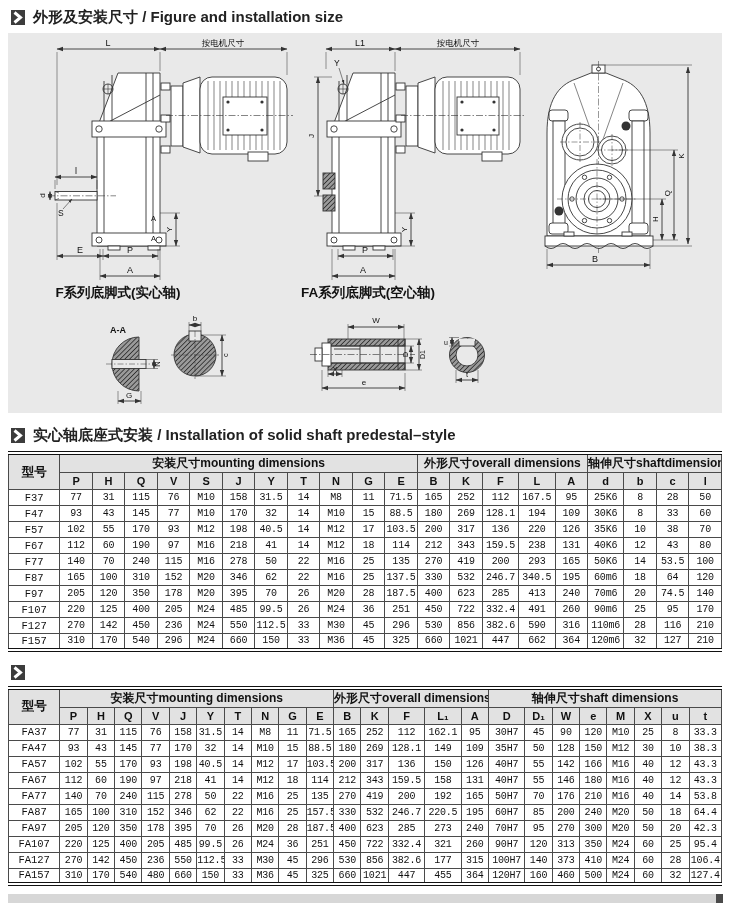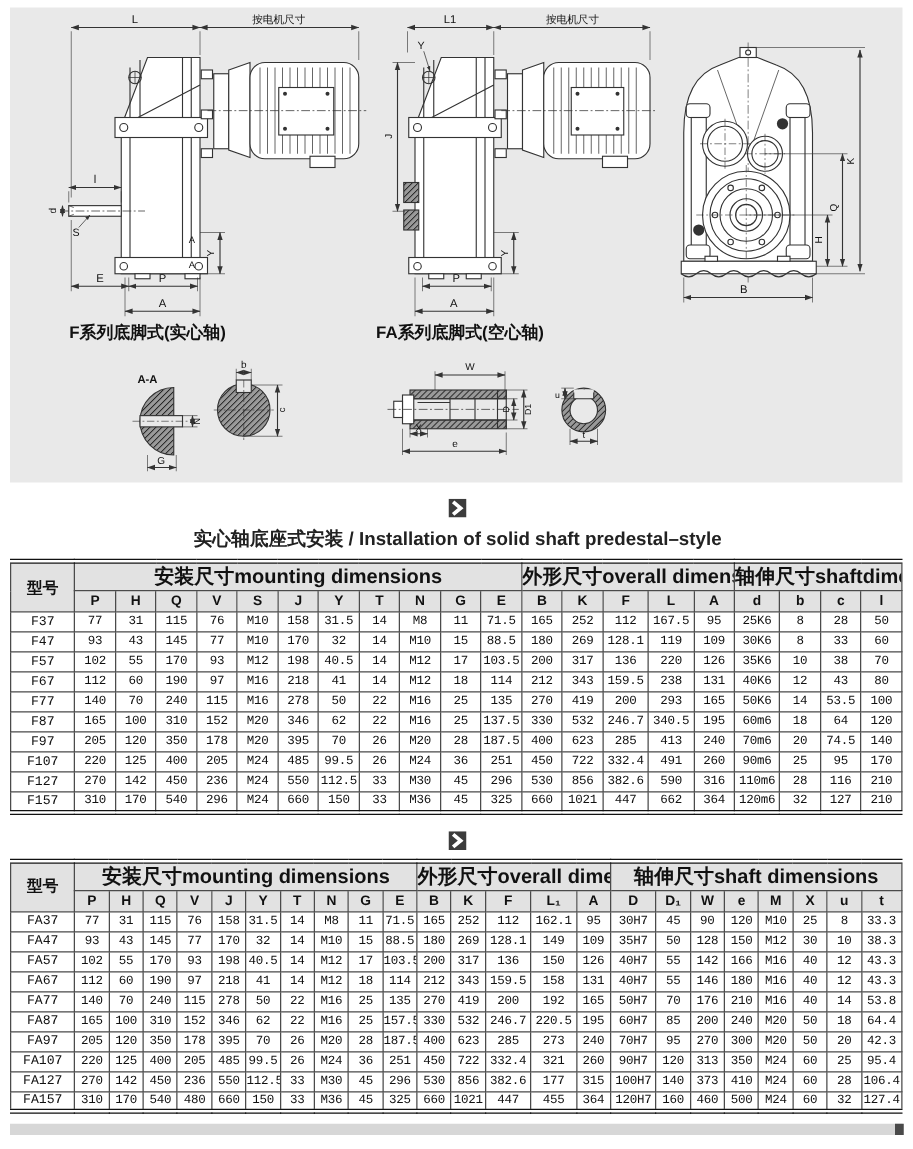--- a/index.html
+++ b/index.html
@@ -1,39 +1,48 @@
 <!DOCTYPE html>
 <html><head>
 <meta charset="utf-8">
 <style>
   html,body{margin:0;padding:0;background:#fff;}
   body{width:730px;height:919px;overflow:hidden;font-family:"Liberation Sans",sans-serif;color:#111;}
   .wrap{padding:6px 8px 0 8px;}
   .sec-title{display:flex;align-items:center;gap:7px;font-weight:bold;font-size:15px;color:#222;margin:2px 0 6px 2px;}
-  .sec-title.mid{margin-top:13px;flex-direction:column;}
+  .sec-title.mid{margin-top:13px;}
   .chev{width:16px;height:15px;display:inline-block;flex:0 0 16px;}
   .figure-box{position:relative;width:714px;height:380px;background:#e9e9e9;margin-bottom:4px;}
   .figure-box svg{display:block;}
   .figure-box svg text{fill:#111;stroke:none;font-family:"Liberation Sans",sans-serif;}
   table.dim{width:714px;border-collapse:collapse;table-layout:fixed;border-top:4px double #111;border-bottom:4px double #111;margin-bottom:2px;}
   table.dim th,table.dim td{border:1px solid #4a4a4a;text-align:center;vertical-align:middle;padding:0;white-space:nowrap;overflow:hidden;}
-  table.dim thead th{background:#e2e2e2;font-weight:bold;font-size:16px;height:17px;}
+  table.dim thead th{background:#e2e2e2;font-weight:bold;font-size:12px;height:17px;}
   table.dim thead tr.letters th{font-size:11px;height:16px;}
   table.dim thead th.model-col{font-size:12.5px;}
   table.dim tbody th{font-weight:normal;font-size:10.5px;background:#fff;}
   table.dim tbody td{font-size:10px;letter-spacing:-0.2px;}
   table.dim tbody tr{height:16px;font-family:Liberation Mono, monospace;}
   .bottom-strip{margin-top:8px;width:714px;height:9px;background:#d7d7d7;position:relative;}
   .strip-mark{position:absolute;right:-1px;top:0;width:7px;height:9px;background:#4a4a4a;display:block;}
 </style>
 </head>
 <body>
 
 <div class="wrap">
 
+  <div class="sec-title">
+    <span class="chev">
+      <svg width="16" height="15" viewBox="0 0 16 15">
+          <path d="M1,0 h14 v15 h-14 z" fill="#3c3c3c"></path>
+          <path d="M4.5,2.5 L10.5,7.5 L4.5,12.5" stroke="#fff" stroke-width="3" fill="none"></path>
+        </svg>
+    </span>
+    <span>外形及安装尺寸 / Figure and installation size</span>
+  </div>
 
   <div class="figure-box">
     <svg width="714" height="380" viewBox="0 0 714 380" fill="none" stroke="#333" stroke-width="0.9" font-size="9">
       <defs>
         <pattern id="h1" patternUnits="userSpaceOnUse" width="3.4" height="3.4" patternTransform="rotate(45)">
           <rect width="3.4" height="3.4" fill="#9a9a9a" stroke="none"></rect>
           <line x1="0" y1="0" x2="0" y2="3.4" stroke="#222" stroke-width="1.5"></line>
         </pattern>
         <marker id="ar" viewBox="0 0 10 10" refX="9" refY="5" markerWidth="7.5" markerHeight="7.5" orient="auto-start-reverse">
           <path d="M0,1.8 L9.5,5 L0,8.2 Z" fill="#333" stroke="none"></path>
@@ -358,21 +367,21 @@
           <td>M10</td>
           <td>170</td>
           <td>32</td>
           <td>14</td>
           <td>M10</td>
           <td>15</td>
           <td>88.5</td>
           <td>180</td>
           <td>269</td>
           <td>128.1</td>
-          <td>119</td>
+          <td>194</td>
           <td>109</td>
           <td>30K6</td>
           <td>8</td>
           <td>33</td>
           <td>60</td>
         </tr>
         <tr>
           <th>F57</th>
           <td>102</td>
           <td>55</td>

